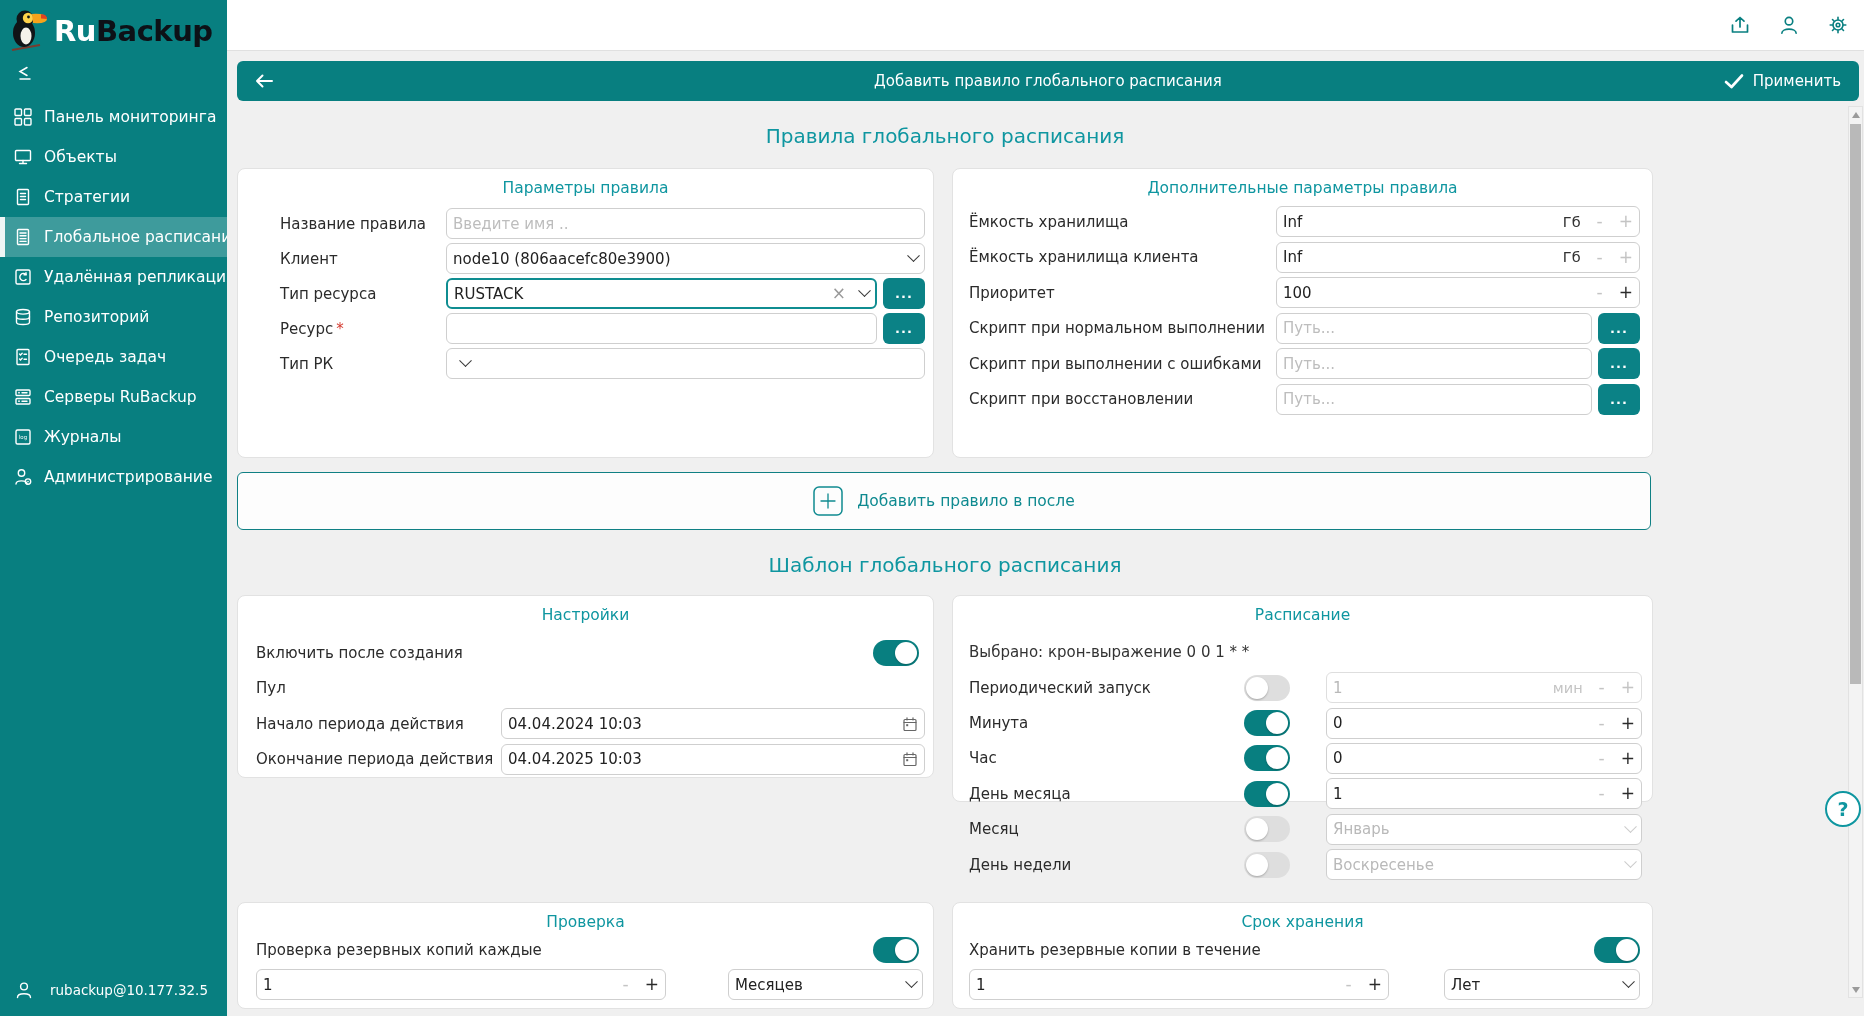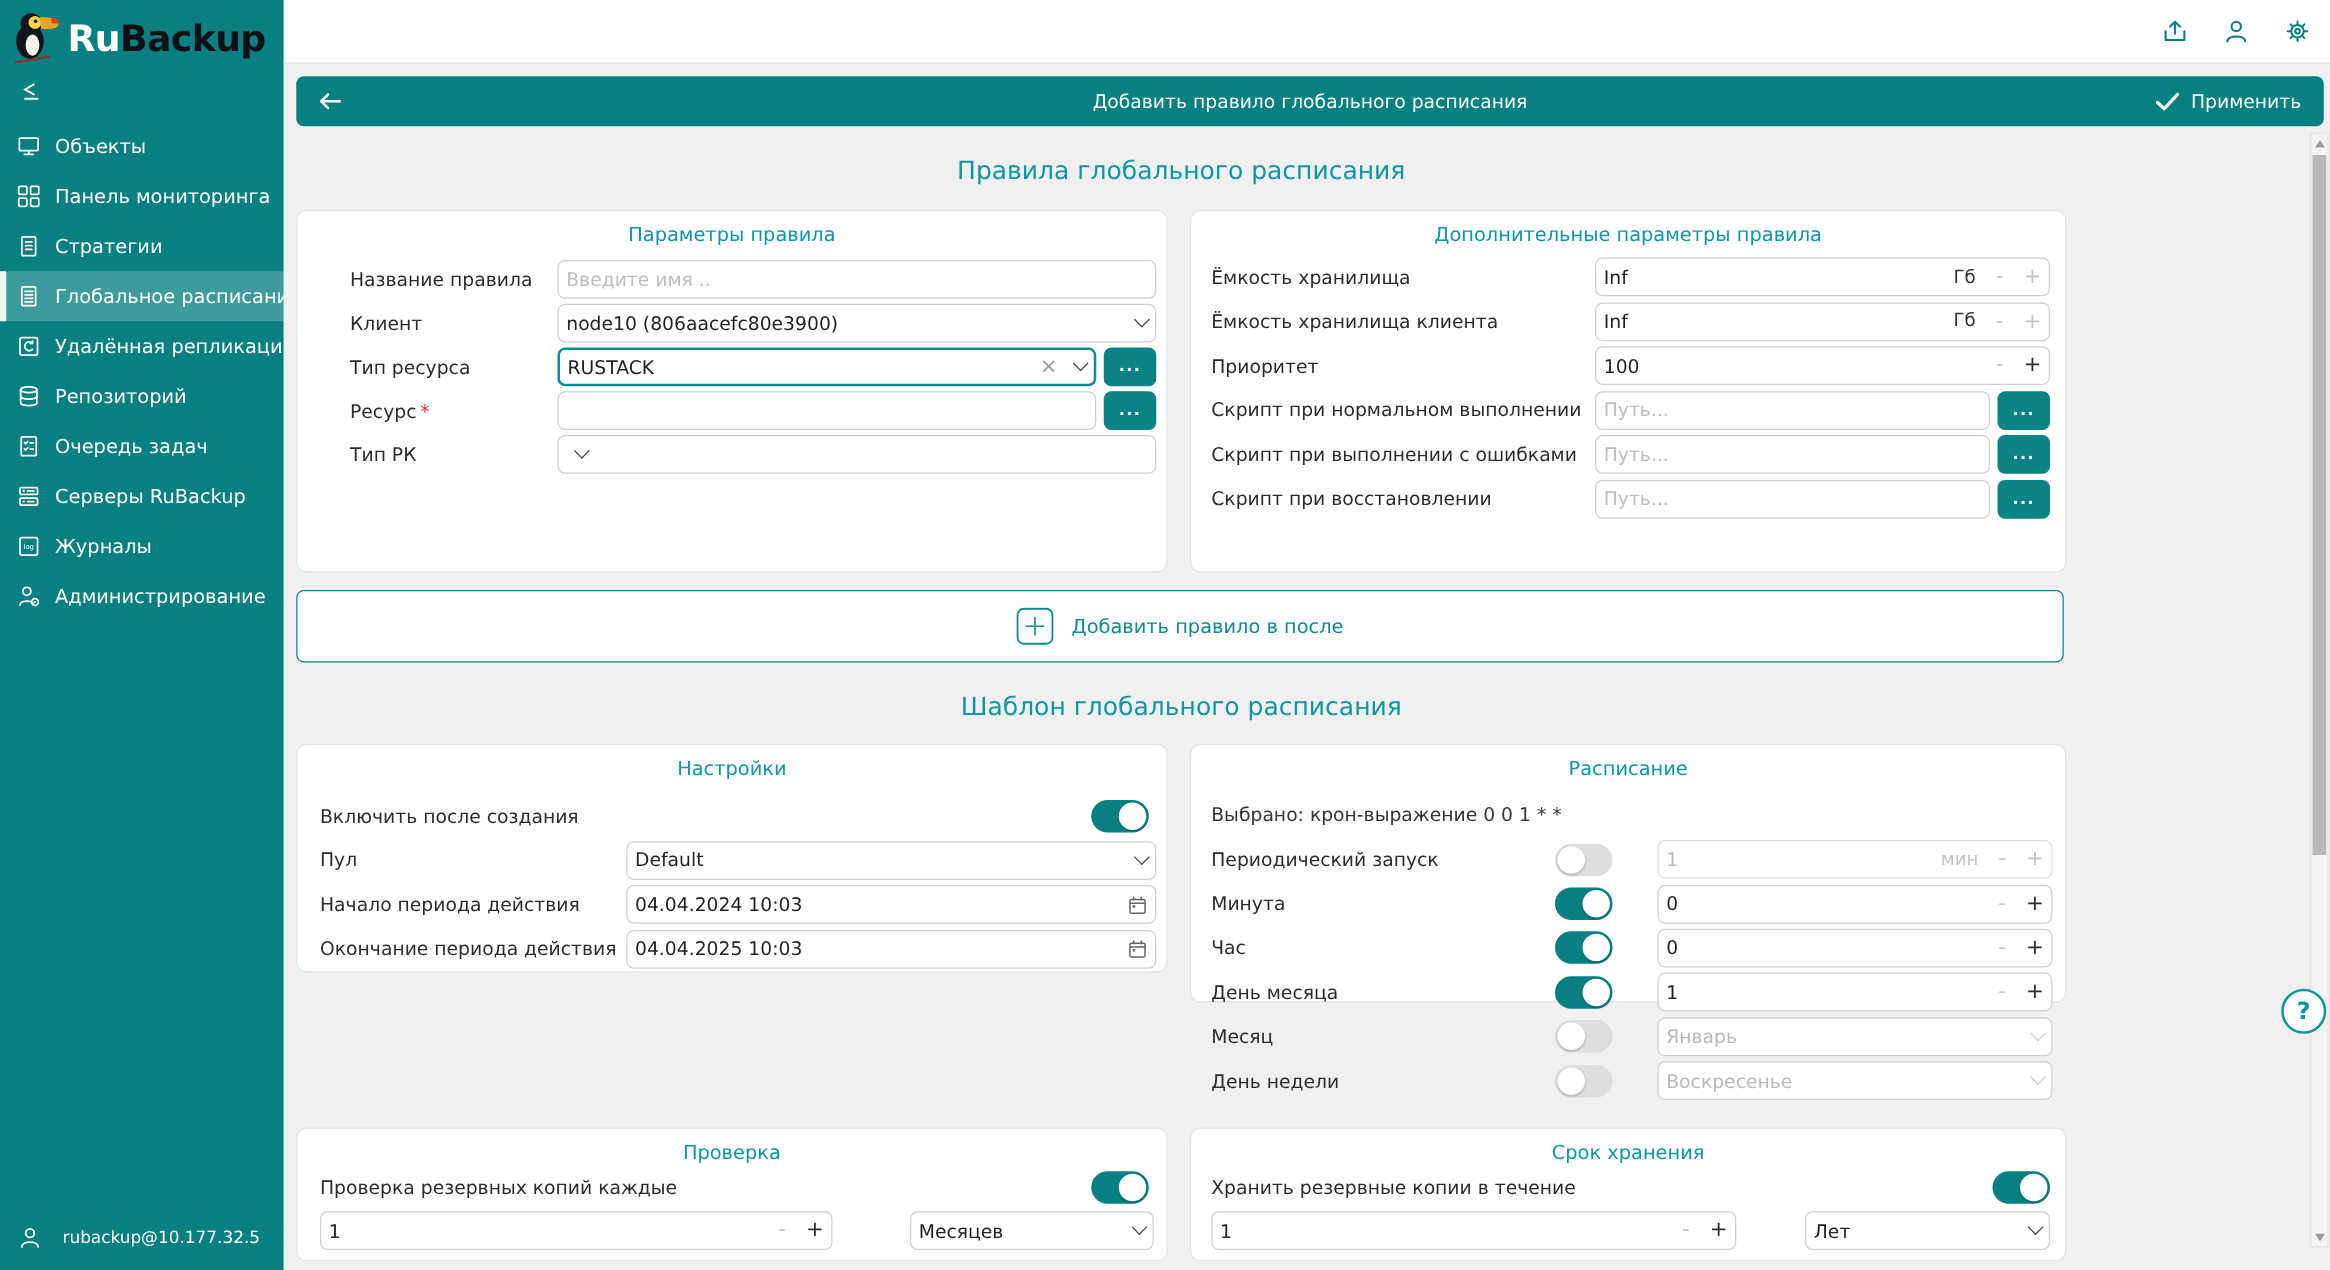--- a/index.html
+++ b/index.html
@@ -142,37 +142,37 @@
         <svg width="18" height="15" viewBox="0 0 18 15" fill="none" stroke="#fff" stroke-width="1.5" stroke-linecap="round">
           <path d="M11 1.5 L4 5.5 L11 9.5"></path>
             <path d="M4 13 H14"></path>
         </svg>
       </span>
     </div>
 
     <nav class="menu">
       <div class="mi">
         <span class="micon">
-          <svg width="20" height="20" viewBox="0 0 20 20" fill="none" stroke="#fff" stroke-width="1.4" stroke-linecap="round">
-            <rect x="2.5" y="3.5" width="15" height="10" rx="1"></rect>
-              <path d="M10 13.5 V16.5 M6.5 16.5 H13.5"></path>
-          </svg>
-        </span>
-        <span>Объекты</span>
-      </div>
-      <div class="mi">
-        <span class="micon">
           <svg width="20" height="20" viewBox="0 0 20 20" fill="none" stroke="#fff" stroke-width="1.4">
             <rect x="2" y="2" width="6.5" height="6.5" rx="1"></rect>
               <rect x="11.5" y="2" width="6.5" height="6.5" rx="1"></rect>
             <rect x="2" y="11.5" width="6.5" height="6.5" rx="1"></rect>
               <rect x="11.5" y="11.5" width="6.5" height="6.5" rx="1"></rect>
           </svg>
         </span>
         <span>Панель мониторинга</span>
+      </div>
+      <div class="mi">
+        <span class="micon">
+          <svg width="20" height="20" viewBox="0 0 20 20" fill="none" stroke="#fff" stroke-width="1.4" stroke-linecap="round">
+            <rect x="2.5" y="3.5" width="15" height="10" rx="1"></rect>
+              <path d="M10 13.5 V16.5 M6.5 16.5 H13.5"></path>
+          </svg>
+        </span>
+        <span>Объекты</span>
       </div>
       <div class="mi">
         <span class="micon">
           <svg width="20" height="20" viewBox="0 0 20 20" fill="none" stroke="#fff" stroke-width="1.4" stroke-linecap="round">
             <rect x="4.5" y="2.5" width="11" height="15" rx="1"></rect>
               <path d="M7.5 6.5 H12.5 M7.5 9.5 H12.5 M7.5 12.5 H12.5"></path>
           </svg>
         </span>
         <span>Стратегии</span>
       </div>
@@ -441,26 +441,20 @@
         <div class="card-title">Настройки</div>
         <div class="rows3">
           <div class="frow" style="justify-content:space-between;">
             <div class="flabel" style="width:auto;">Включить после создания</div>
             <div class="toggle on" style="margin-right:6px;">
                 <div class="knob"></div>
               </div>
           </div>
           <div class="frow">
             <div class="flabel">Пул</div>
-            <div class="fctrl">
-                <div class="select">
-                  <span class="val">Default</span>
-                  <span class="chev"></span>
-                </div>
-              </div>
           </div>
           <div class="frow">
             <div class="flabel">Начало периода действия</div>
             <div class="fctrl">
                 <div class="input">
               <span class="val">04.04.2024 10:03</span>
               <span class="cal">
                 <svg width="16" height="16" viewBox="0 0 16 16" fill="none" stroke="#666" stroke-width="1.2" stroke-linecap="round">
                   <rect x="2" y="3.5" width="12" height="11" rx="1"></rect>
                       <path d="M2 6.5 H14 M5 1.8 V4 M11 1.8 V4"></path>

